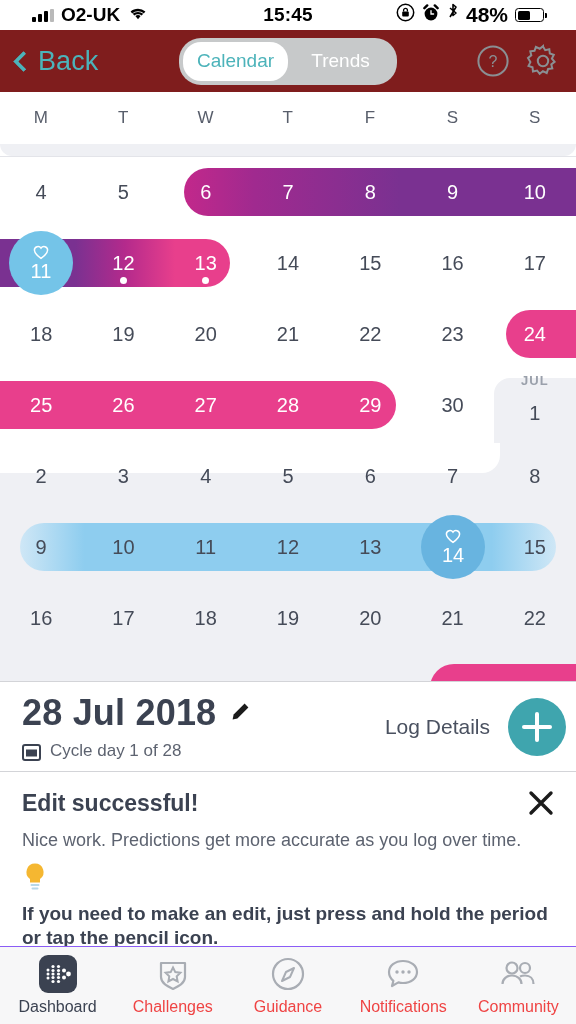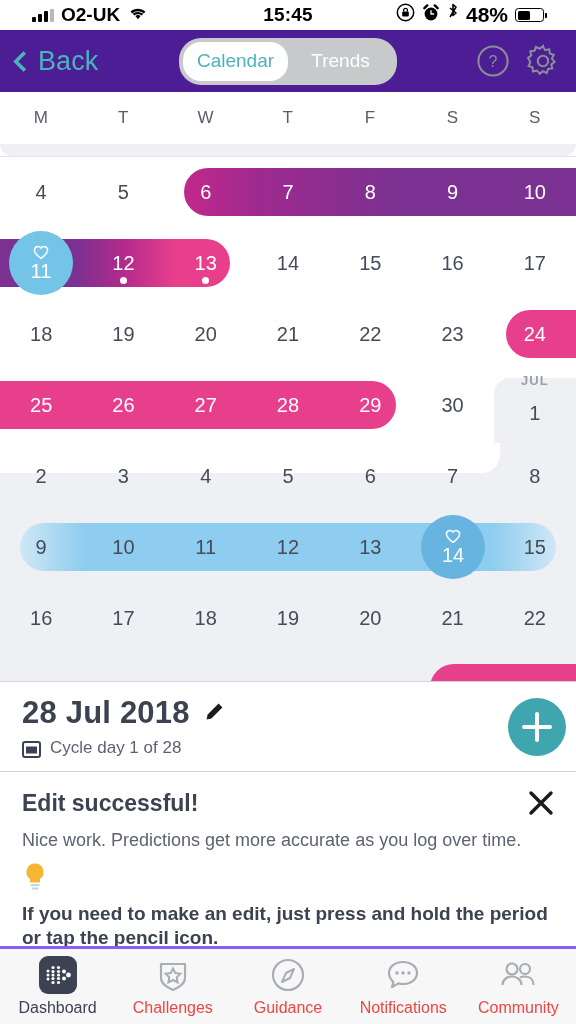--- a/index.html
+++ b/index.html
@@ -33,21 +33,21 @@
   .battery::after{
     content:""; position:absolute; right:-4px; top:4px; width:2.4px; height:5px;
     background:#000; border-radius:0 1px 1px 0;
   }
   .battery b { display:block; height:100%; width:52%; background:#000; border-radius:1.5px; }
   .pct { font-size: 21px; font-weight: bold; }
 
   
   .header {
     height: 62px; display: flex; align-items: center; padding: 0 16px;
-    background: #4c1d95; position: relative;
+    background: #7f1d1d; position: relative;
   }
   .back { display: flex; align-items: center; gap: 5px; color: #4cb3ba; cursor: pointer; }
   .back .chev {
     width: 15px; height: 15px; border-left: 4px solid #4cb3ba; border-bottom: 4px solid #4cb3ba;
     transform: rotate(45deg); margin-right: 2px; border-radius: 1px;
   }
   .back span { font-size: 27px; letter-spacing: .1px; }
   .segmented {
     position: absolute; left: 50%; transform: translateX(-50%);
     background: #c7c9ca; border-radius: 22px; padding: 4px; display: flex; width: 218px; justify-content: center;
@@ -119,21 +119,21 @@
   .marker.blue2 { background: #68b4e0; }
   .marker.blue2 .mnum { color:#fff; }
 
   
   .detail {
     position: relative; height: 90px; background: #fff;
     border-top: 1px solid #d3d4d8; display: flex; align-items: center; padding: 0 22px;
   }
   .d-left { display: flex; flex-direction: column; gap: 7px; }
   .d-title { display:flex; align-items:center; gap:12px; }
-  .d-title .t { font-size: 31px; font-weight: bold; color: #3b4251; letter-spacing:.2px;}
+  .d-title .t { font-size: 36px; font-weight: bold; color: #3b4251; letter-spacing:.2px;}
   .pencil { width: 22px; height: 22px; }
   .d-sub { display: flex; align-items: center; gap: 9px; }
   .d-sub .t { font-size: 17px; color: #5d6370; }
   .calicon { width: 19px; height: 19px; }
   .d-right { margin-left: auto; display: flex; align-items: center; gap: 18px; }
   .logdetails { font-size: 21px; color: #4a5160; }
   .plusbtn {
     width: 58px; height: 58px; border-radius: 50%; background: #3fa5ae;
     display: flex; align-items: center; justify-content: center; margin-right: -12px;
   }
@@ -150,21 +150,21 @@
   .msg-title { font-size: 23px; color: #3b4251; font-weight: bold; }
   .close { margin-left: auto; width: 26px; height: 26px; }
   .msg-body { font-size: 18px; color: #5d6370; margin-top: 13px; }
   .tip { display: flex; gap: 10px; margin-top: 9px; flex-direction: column; }
   .bulb { width: 26px; height: 30px; flex: none; margin-top:2px; }
   .tip-text { font-size: 19px; color: #3b4251; font-weight: bold; line-height: 1.25; }
 
   
   .tabbar {
     position: absolute; bottom: 0; left: 0; right: 0; height: 78px;
-    background: #f7f7f8; border-top: 3px solid #8b5cf6;
+    background: #f7f7f8; border-top: 1px solid #8b5cf6;
     display: flex; align-items: center;
   }
   .tab { flex: 1; display: flex; flex-direction: column; align-items: center; gap: 5px; }
   .tab .tico { width: 38px; height: 38px; color: #a9adb4; }
   .tab .tico svg { width: 100%; height: 100%; display:block; }
   .tab .tlabel { font-size: 16px; color: #ef4444; }
   .tab.active .tlabel { color: #3b4251; }
   .fitlogo {
     width: 38px; height: 38px; background: #3b4251; border-radius: 9px;
     display: flex; align-items: center; justify-content: center;
@@ -478,20 +478,21 @@
         <span class="calicon">
           <svg viewBox="0 0 19 19">
               <rect x="1" y="3" width="17" height="15" rx="2" fill="none" stroke="#3b4251" stroke-width="2"></rect>
               <rect x="4" y="7.5" width="11" height="7" fill="#3b4251"></rect>
             </svg>
         </span>
         <span class="t">Cycle day 1 of 28</span>
       </div>
     </div>
     <div class="d-right">
+      <span class="logdetails">Log Details</span>
       <span class="plusbtn">
         <i class="p1"></i>
           <i class="p2"></i>
       </span>
     </div>
   </div>
 
   <div class="msg">
     <div class="msg-head">
       <span class="msg-title">Edit successful!</span>

